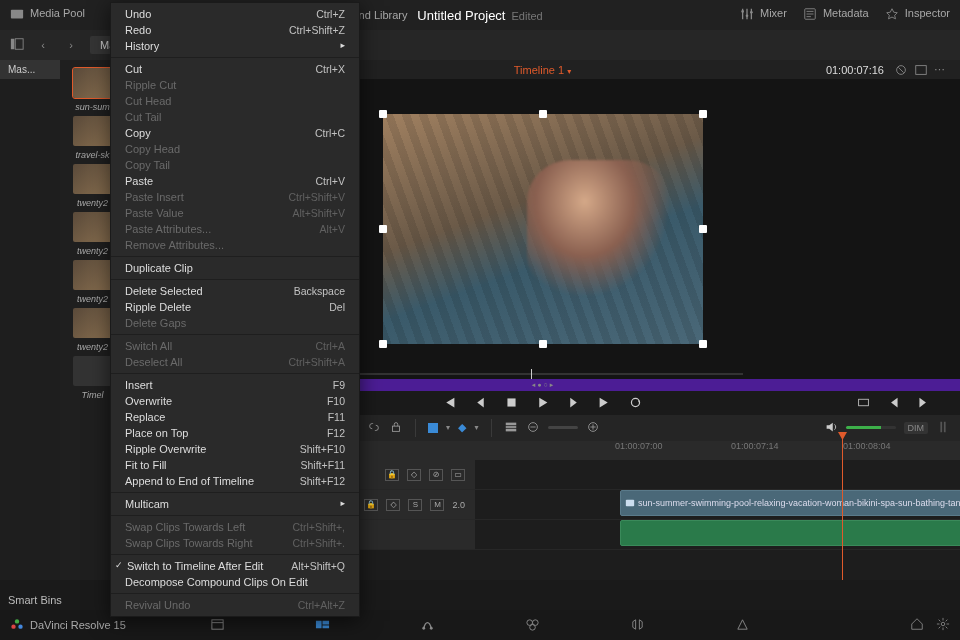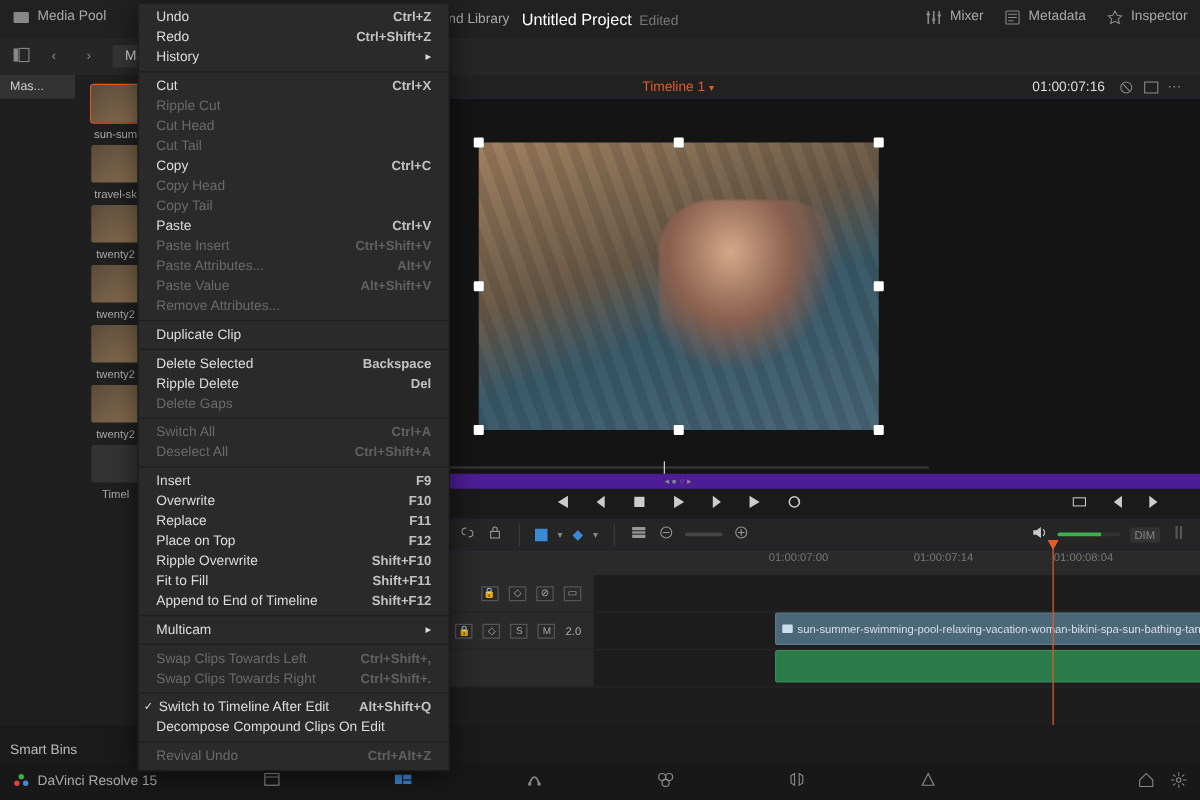--- a/index.html
+++ b/index.html
@@ -9,21 +9,21 @@
 .topbar .sect svg { width:14px; height:14px; fill:#888; }
 .project-title { position:absolute; left:50%; transform:translateX(-50%); color:#fff; font-size:13px; }
 .edited { color:#777; font-size:11px; margin-left:6px; }
 .topbar-right { margin-left:auto; display:flex; gap:16px; }
 .secondbar { height:30px; background:#262626; display:flex; align-items:center; padding:0 10px; gap:10px; }
 .secondbar .tab-chip { background:#353535; padding:3px 10px; border-radius:2px; color:#ccc; }
 .secondbar .nav-btn { width:18px; height:18px; display:flex; align-items:center; justify-content:center; color:#888; }
 .main { display:flex; height:calc(100% - 90px - 30px); }
 .media-col { width:60px; background:#1e1e1e; }
 .media-tab { padding:4px 8px; background:#333; font-size:10px; }
-.pool-col { width:65px; background:#1f1f1f; padding:4px 0; overflow:hidden; }
+.pool-col { width:65px; background:#1f1f1f; padding:4px 0; overflow:hidden;font-style:italic; }
 .thumb { width:40px; height:30px; background:#444; margin:4px auto; border-radius:2px; background:linear-gradient(135deg,#5a4a3a,#8a7050); }
 .thumb.sel { outline:1px solid #e05a2b; }
 .thumb-lbl { font-size:9px; color:#aaa; text-align:center; overflow:hidden; white-space:nowrap; }
 .smart-bins { position:absolute; left:8px; bottom:34px; font-size:11px; color:#bbb; }
 .center { flex:1; display:flex; flex-direction:column; background:#4c1d95; }
 .viewer-header { height:26px; background:#212121; display:flex; align-items:center; padding:0 12px; color:#888; position:relative; }
 .vh-left { }
 .vh-center { position:absolute; left:50%; transform:translateX(-50%); color:#e05a2b; }
 .vh-right { position:absolute; right:12px; display:flex; gap:10px; align-items:center; color:#ddd; }
 .vh-icons { display:flex; gap:6px; }
@@ -61,21 +61,21 @@
 .pages .logo-sec { display:flex; align-items:center; gap:6px; color:#aaa; }
 .pages .tabs { position:absolute; left:50%; transform:translateX(-50%); display:flex; gap:90px; }
 .pages .tabs svg { width:15px; height:15px; fill:#888; }
 .pages .tabs .active svg { fill:#3a8ad6; }
 .pages .right-ics { margin-left:auto; display:flex; gap:12px; }
 .pages .right-ics svg { width:14px; height:14px; fill:#888; }
 
 .context-menu { position:absolute; left:110px; top:2px; width:250px; background:#2a2a2a; border:1px solid #1a1a1a; box-shadow:0 4px 20px rgba(0,0,0,0.6); z-index:100; padding:3px 0; font-size:11px; }
 .cm-item { display:flex; padding:2px 14px; color:#ddd; align-items:flex-start; min-height:16px; }
 .cm-item.disabled { color:#6a6a6a; }
-.cm-item .sc { margin-left:auto; color:inherit; opacity:0.85; font-size:10.5px;font-weight:bold; }
+.cm-item .sc { margin-left:auto; color:inherit; opacity:0.85; font-size:10.5px; }
 .cm-item .check { width:10px; margin-left:-10px; margin-right:2px; color:#ddd; font-size:9px; }
 .cm-item .arrow { margin-left:auto; font-size:9px; }
 .cm-sep { height:1px; background:#1e1e1e; margin:3px 0; }
 </style>
 </head>
 <body>
 
 <div class="topbar">
   <div class="sect">
     <span><svg viewBox="0 0 16 16">
@@ -447,26 +447,26 @@
     </div>
   <div class="cm-item">
       <span>Paste</span>
       <span class="sc">Ctrl+V</span>
     </div>
   <div class="cm-item disabled">
       <span>Paste Insert</span>
       <span class="sc">Ctrl+Shift+V</span>
     </div>
   <div class="cm-item disabled">
+      <span>Paste Value</span>
+      <span class="sc">Alt+Shift+V</span>
+    </div>
+  <div class="cm-item disabled">
       <span>Paste Attributes...</span>
       <span class="sc">Alt+V</span>
-    </div>
-  <div class="cm-item disabled">
-      <span>Paste Value</span>
-      <span class="sc">Alt+Shift+V</span>
     </div>
   <div class="cm-item disabled">
       <span>Remove Attributes...</span>
     </div>
   <div class="cm-sep"></div>
   <div class="cm-item">
       <span>Duplicate Clip</span>
     </div>
   <div class="cm-sep"></div>
   <div class="cm-item">

